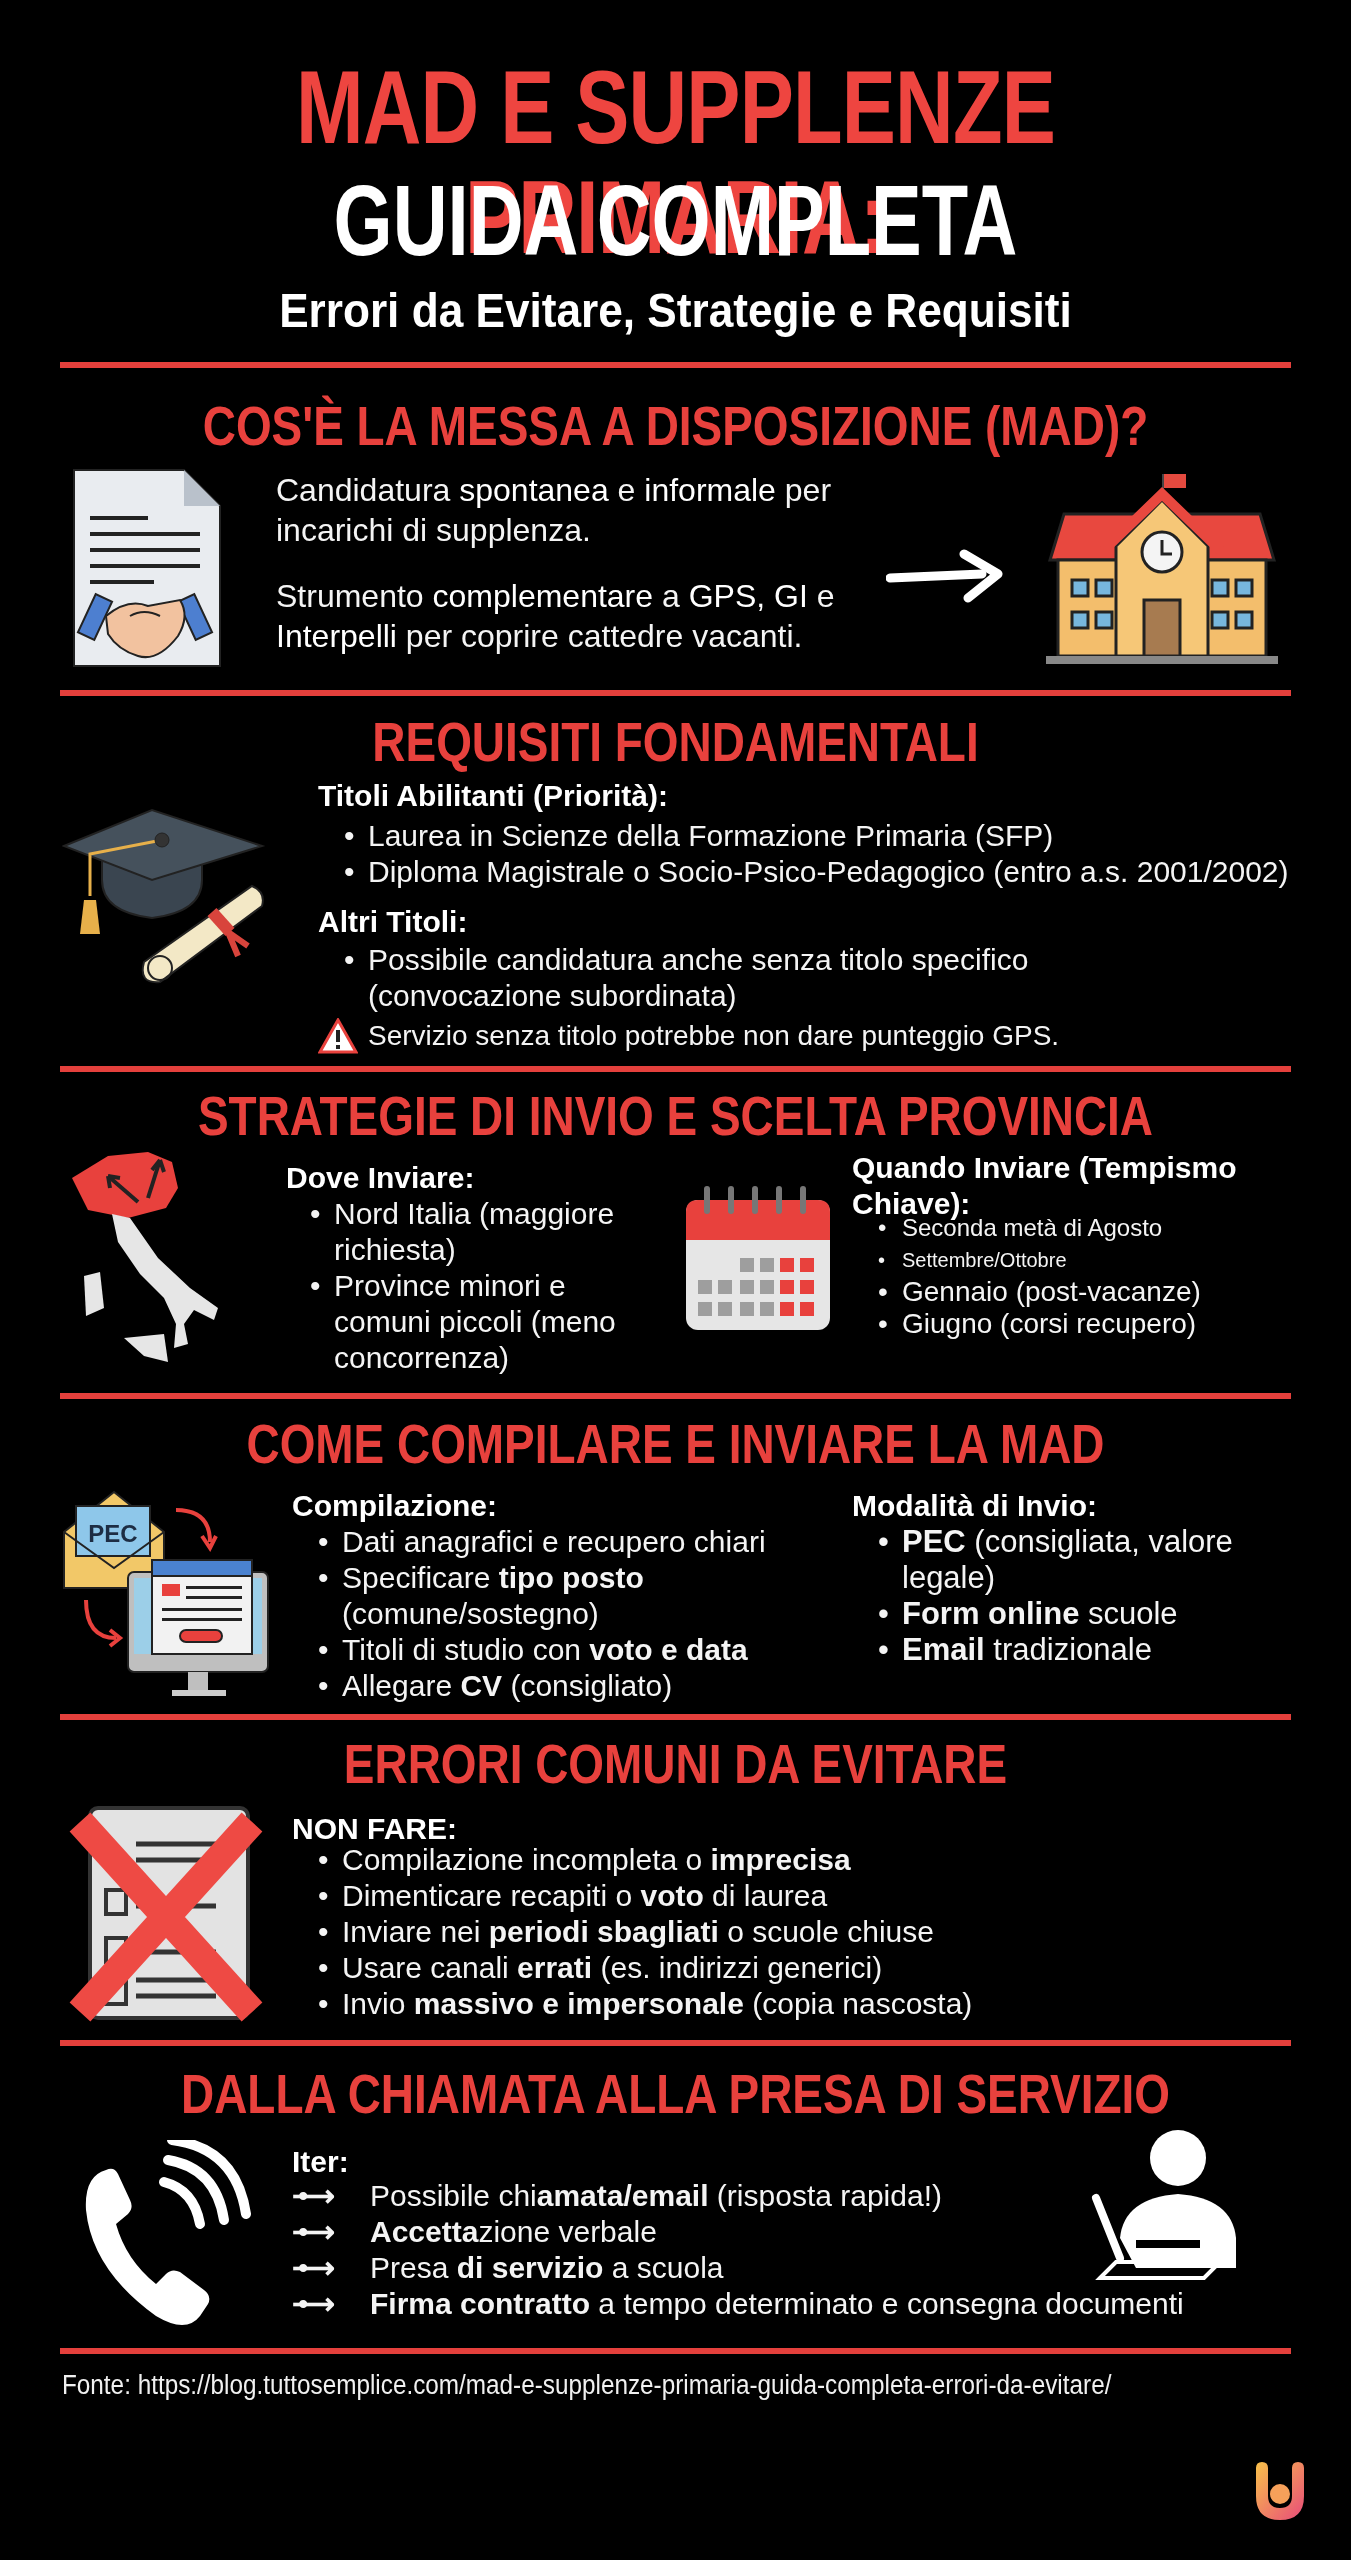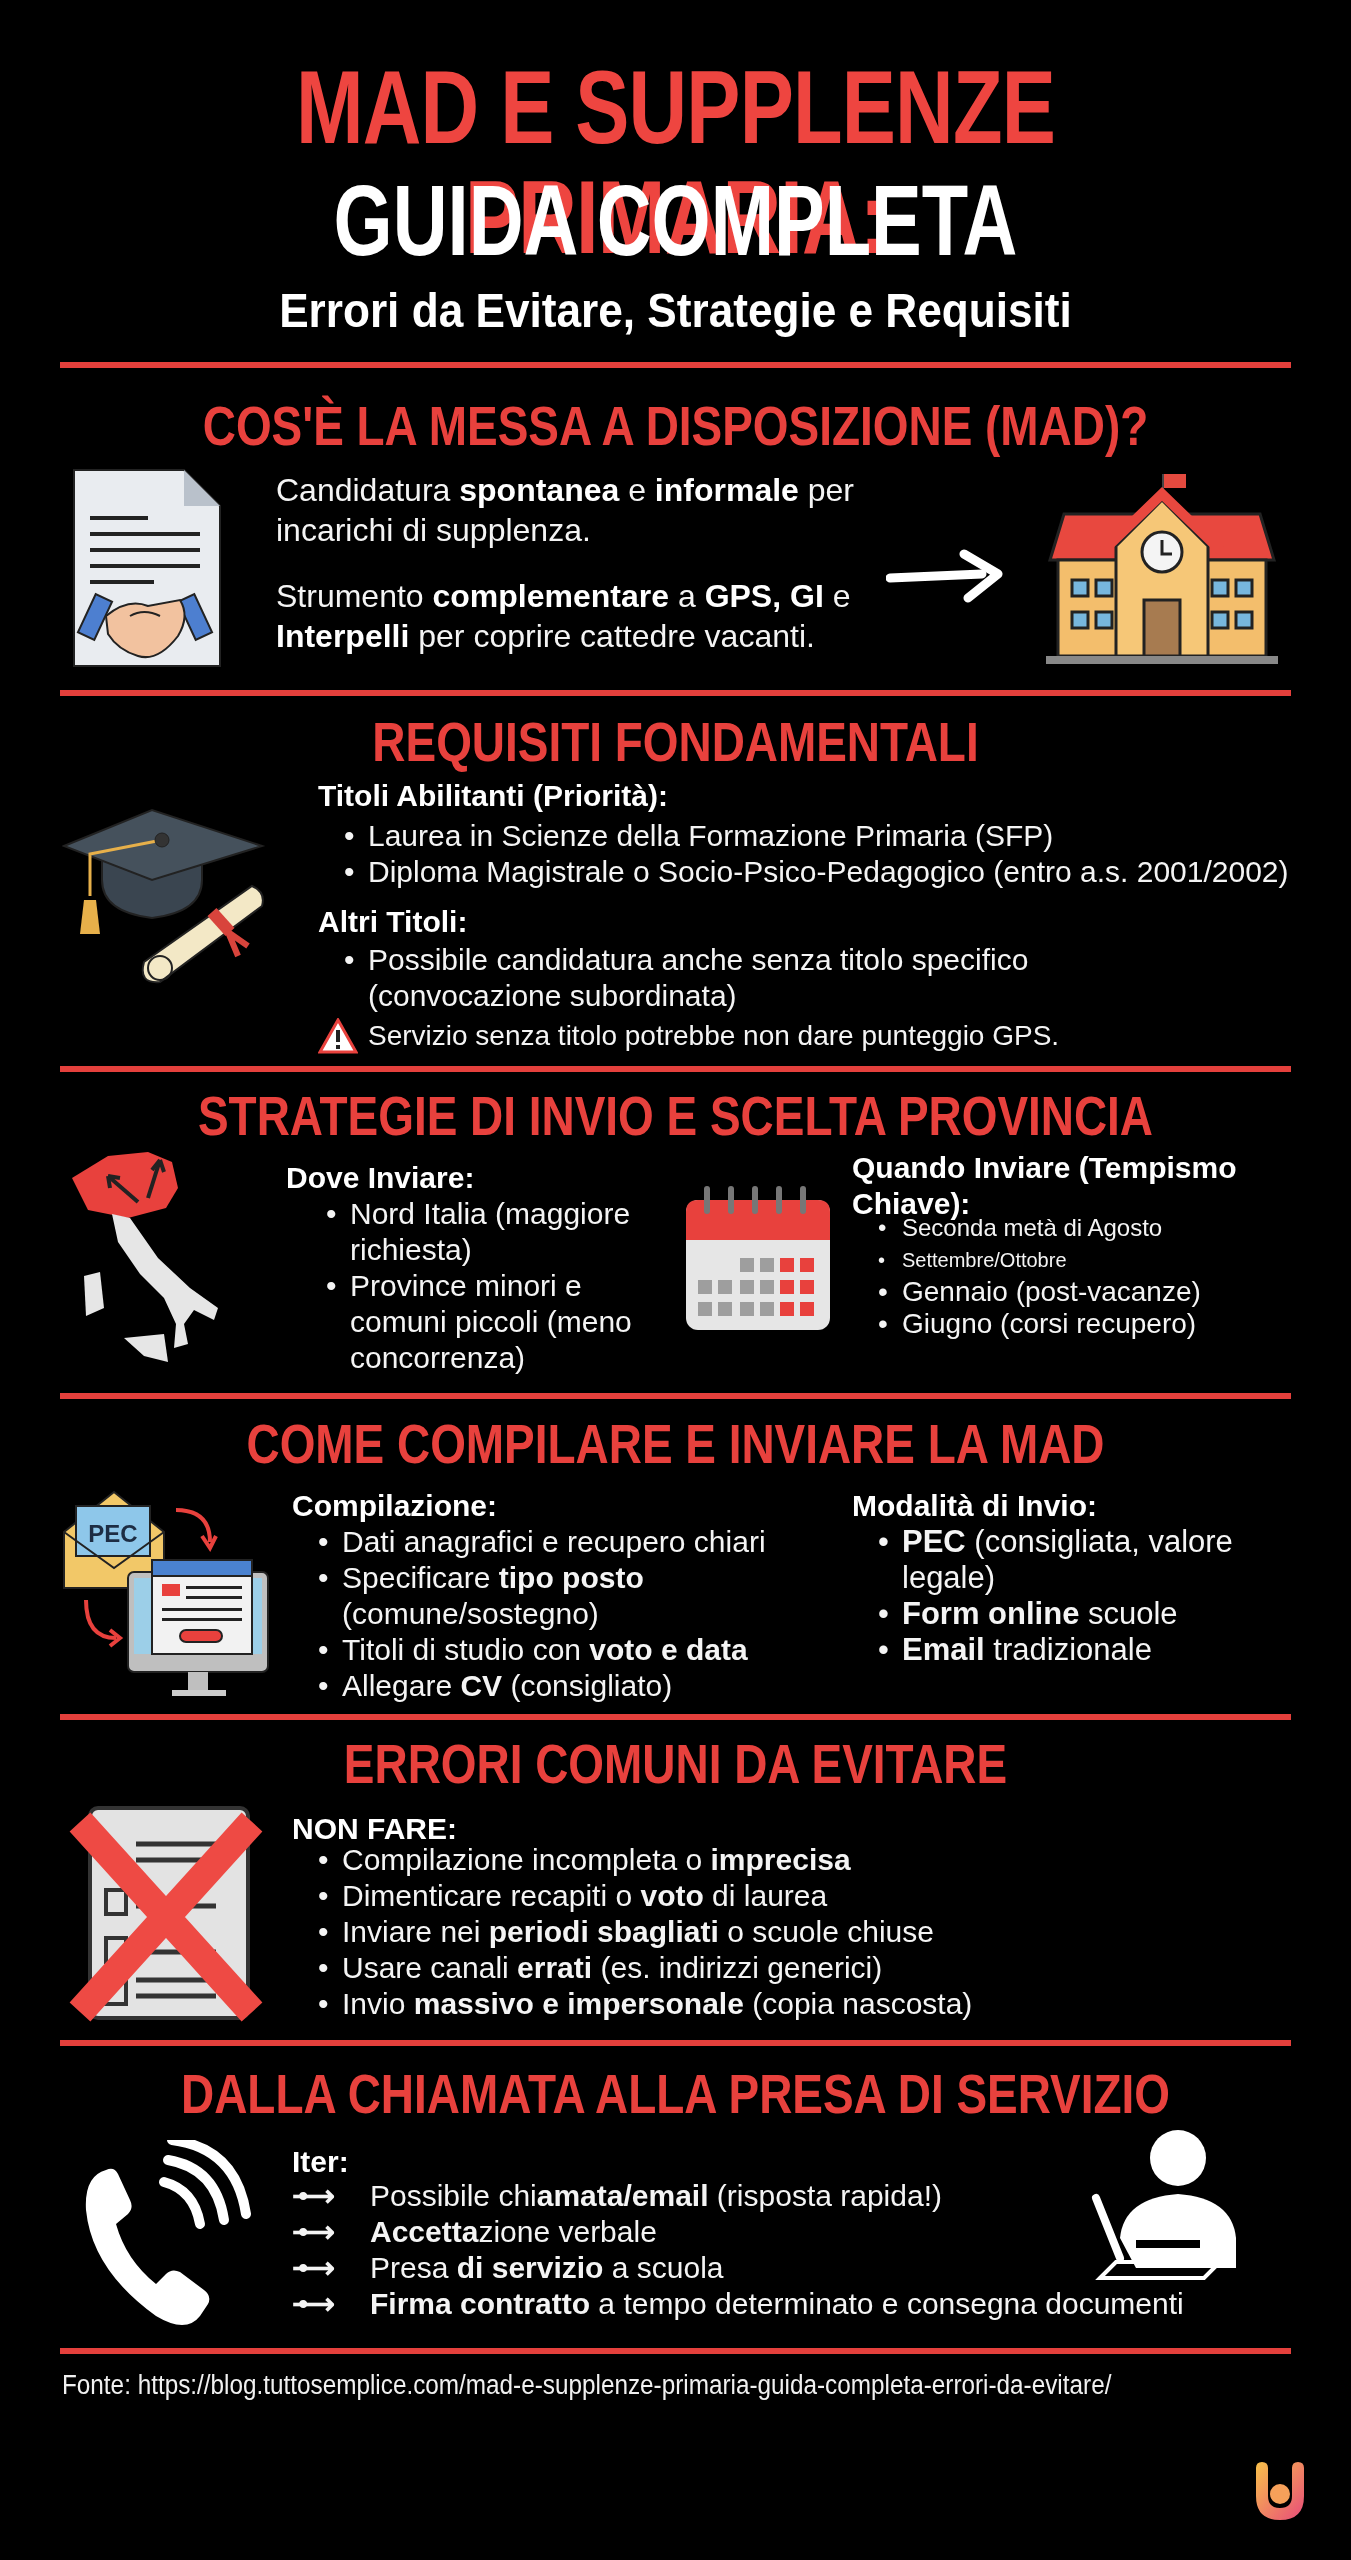--- a/index.html
+++ b/index.html
@@ -25,21 +25,21 @@
     font-weight: 700; font-size: 48px; line-height: 56px; color: #fff;
     transform: scaleX(0.92);
   }
   .rule { left: 60px; width: 1231px; height: 6px; background: #e4403c; }
   .h2 {
     left: 0; width: 1351px; text-align: center; font-weight: 700;
     font-size: 56px; line-height: 64px; color: #e8413d;
     transform: scaleX(0.82);
   }
   .txt { font-size: 32px; line-height: 40px; color: #f4f4f4; }
-  .txt b { font-weight: 700; color: #fff; }
+  .txt b { font-weight: 400; color: #fff; }
   .lbl { font-weight: 700; font-size: 30px; line-height: 36px; color: #fff; }
   ul.bul { list-style: none; }
   ul.bul li { position: relative; padding-left: 30px; font-size: 30px; line-height: 36px; }
   ul.bul li::before { content: "•"; position: absolute; left: 6px; top: 0; }
   .arrow-list li { font-size: 31px; line-height: 37px; padding-left: 78px; position: relative; }
   .arrow-list li .arr { position: absolute; left: 0; top: 0; font-weight: 700; }
 </style>
 </head>
 <body>
 
@@ -155,21 +155,21 @@
     <path d="M16 128 L32 124 L36 160 L18 168 Z" fill="#e6e6e6"></path>
     <path d="M56 190 L96 186 L100 214 L76 208 Z" fill="#e6e6e6"></path>
     <path d="M70 54 L40 28" stroke="#222" stroke-width="4"></path>
     <path d="M40 28 L52 30 M40 28 L42 40" stroke="#222" stroke-width="4"></path>
     <path d="M80 50 L92 12" stroke="#222" stroke-width="4"></path>
     <path d="M92 12 L84 22 M92 12 L96 24" stroke="#222" stroke-width="4"></path>
   </svg>
 </div>
 
 <div class="abs lbl" style="left:286px; top:1160px">Dove Inviare:</div>
-<ul class="abs bul" style="left:320px; top:1196px; width:340px">
+<ul class="abs bul" style="left:304px; top:1196px; width:340px">
   <li>Nord Italia (maggiore richiesta)</li>
   <li>Province minori e comuni piccoli (meno concorrenza)</li>
 </ul>
 
 <div class="abs" style="left:684px; top:1184px; width:148px; height:148px">
   <svg width="148" height="148" viewBox="0 0 148 148">
     <rect x="2" y="16" width="144" height="130" rx="12" fill="#e6e6e6"></rect>
     <path d="M2 28 Q2 16 14 16 H134 Q146 16 146 28 V56 H2 Z" fill="#e8413d"></path>
     <g fill="#777">
         <rect x="20" y="2" width="6" height="28" rx="3"></rect>

